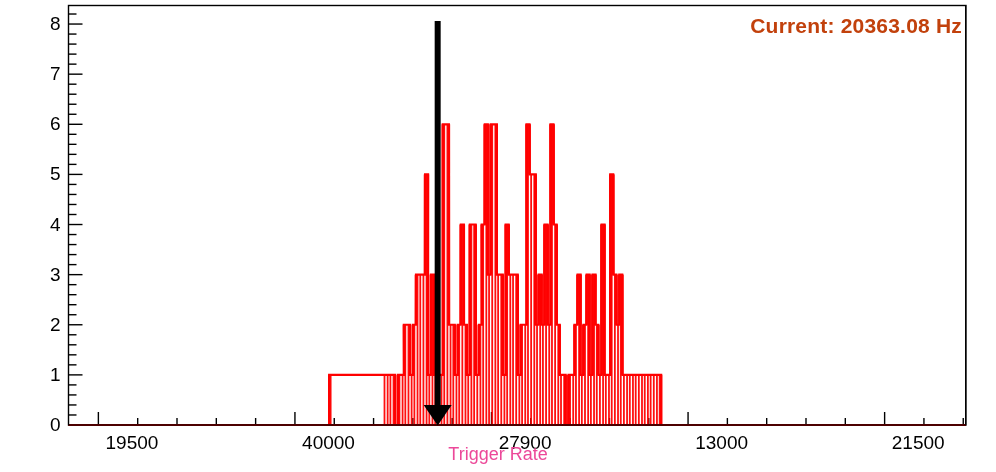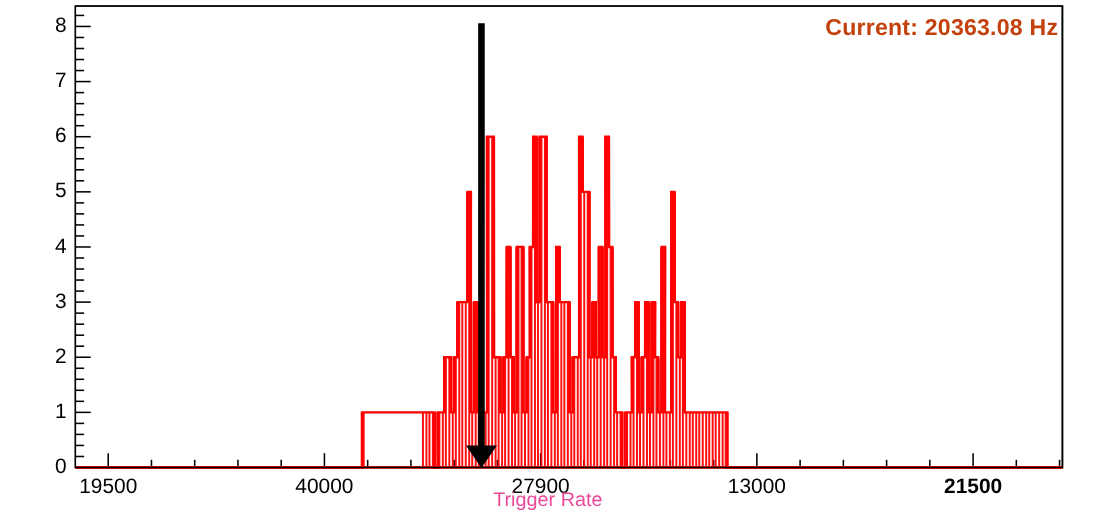--- a/index.html
+++ b/index.html
@@ -12,21 +12,21 @@
   #frame{position:absolute;left:68px;top:5px;width:898px;height:420px;
          border:1px solid #000;box-sizing:border-box;background:#fff;}
 
   
   svg.layer{position:absolute;left:0;top:0;width:996px;height:472px;
             overflow:visible;pointer-events:none;}
 
   
   .ylab{position:absolute;text-align:right;width:40px;font-size:19px;
         line-height:19px;color:#000;}
-  .xlab{position:absolute;text-align:center;width:120px;font-size:19px;
+  .xlab{position:absolute;text-align:right;width:120px;font-size:19px;
         line-height:19px;color:#000;}
 
   
   #xtitle{position:absolute;left:398px;top:444px;width:200px;text-align:center;
           font-size:18px;color:#ec4899;}
 
   
   #readout{position:absolute;right:34px;top:14px;font-size:21px;
            font-weight:bold;color:#c2410c;letter-spacing:.2px;white-space:nowrap;}
 </style>
@@ -436,20 +436,20 @@
       <div class="ylab" style="left: 20.5px; top: 114.283px;">6</div>
       <div class="ylab" style="left: 20.5px; top: 64.1637px;">7</div>
       <div class="ylab" style="left: 20.5px; top: 14.0442px;">8</div>
     </div>
 
   <div id="xlabels">
       <div class="xlab" style="left: 38.3774px; top: 433px;">19500</div>
       <div class="xlab" style="left: 234.939px; top: 433px;">40000</div>
       <div class="xlab" style="left: 431.5px; top: 433px;">27900</div>
       <div class="xlab" style="left: 628.062px; top: 433px;">13000</div>
-      <div class="xlab" style="left: 824.624px; top: 433px; font-weight: bold;">21500</div>
+      <div class="xlab" style="left: 824.624px; top: 433px;">21500</div>
     </div>
 
   <div id="xtitle">Trigger Rate</div>
 
   <div id="readout">Current: 20363.08 Hz</div>
 
 </div>
 
 </body></html>

